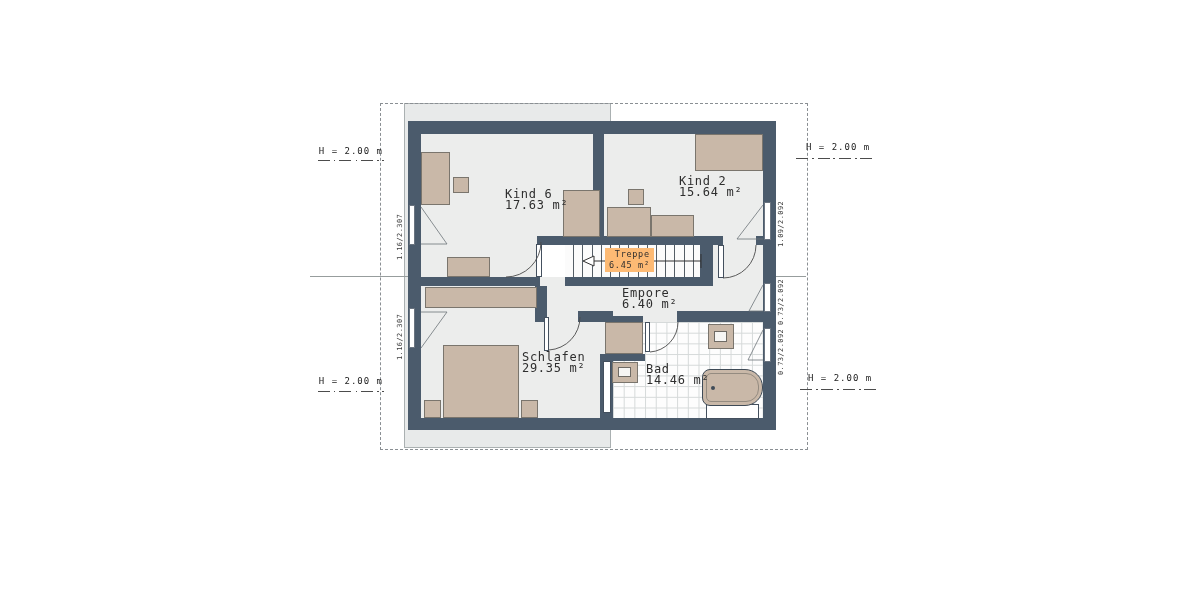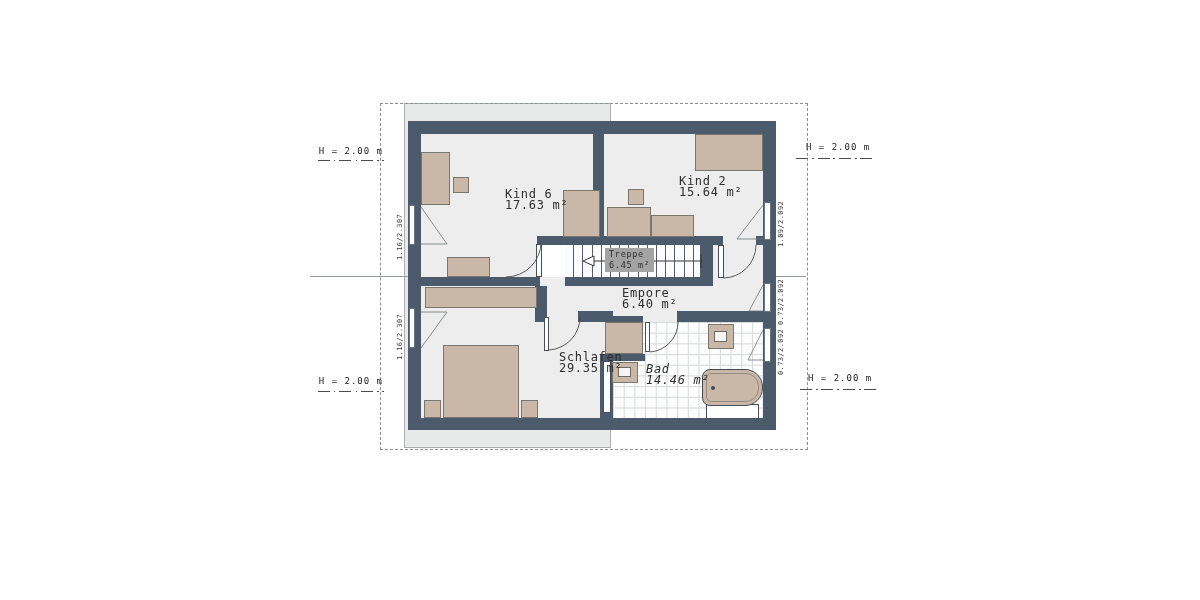--- a/index.html
+++ b/index.html
@@ -22,21 +22,21 @@
   .winwhite{background:#ffffff;border:0.5px solid #6a7480;box-sizing:border-box;}
   .leaf{background:#ffffff;border:1px solid #44505e;box-sizing:border-box;}
   .furn{background:#c9b8a8;border:1px solid #7a756d;box-sizing:border-box;}
   .furninner{background:#f6f5f3;border:1px solid #6e6a64;box-sizing:border-box;}
   .tub{background:#c9b8a8;border:1.5px solid #3f4b57;border-radius:8px 18px 18px 8px;box-sizing:border-box;}
   .tubinner{position:absolute;left:3px;top:3px;right:3px;bottom:3px;border:1px solid #948b80;
             border-radius:5px 13px 13px 5px;}
   .dot{width:4px;height:4px;border-radius:50%;background:#3f4b57;}
   
   .roomlbl{color:#2e2e2e;font-size:12px;line-height:11px;letter-spacing:0.7px;white-space:pre;}
-  .treppebox{background:#a3a3a3;padding:1px 4px;}
+  .treppebox{background:#fdba74;padding:1px 4px;text-align:right;}
   .hlbl{color:#222;font-size:9px;letter-spacing:1px;white-space:nowrap;}
   .hline{height:1.4px;
          background:repeating-linear-gradient(90deg,#4c4c4c 0 12px,transparent 12px 16px,#4c4c4c 16px 17.5px,transparent 17.5px 21.5px);}
   .dim{color:#3a3a3a;font-size:7px;letter-spacing:0.4px;writing-mode:vertical-rl;
        transform:rotate(180deg);white-space:nowrap;}
   svg{position:absolute;left:0;top:0;pointer-events:none;}
 </style>
 </head>
 <body>
 
@@ -128,23 +128,23 @@
   </svg>
 
   <div class="abs roomlbl" style="left:505px;top:189px;"><span>Kind 6</span><br><span>17.63 m²</span></div>
 
   <div class="abs roomlbl" style="left:679px;top:176px;"><span>Kind 2</span><br><span>15.64 m²</span></div>
 
   <div class="abs roomlbl treppebox" style="left:605px;top:248px;font-size:8.5px;"><span>Treppe</span><br><span>6.45 m²</span></div>
 
   <div class="abs roomlbl" style="left:622px;top:288px;"><span>Empore</span><br><span>6.40 m²</span></div>
 
-  <div class="abs roomlbl" style="left:559px;top:352px;"><span>Schlafen</span><br><span>29.35 m²</span></div>
+  <div class="abs roomlbl" style="left:522px;top:352px;"><span>Schlafen</span><br><span>29.35 m²</span></div>
 
-  <div class="abs roomlbl" style="left:646px;top:364px;font-style:italic;"><span>Bad</span><br><span>14.46 m²</span></div>
+  <div class="abs roomlbl" style="left:646px;top:364px;"><span>Bad</span><br><span>14.46 m²</span></div>
 
   <div class="abs hlbl" style="left:303px;top:146px;width:80px;text-align:right;">H = 2.00 m</div>
   <div class="abs hline" style="left:318px;top:160px;width:66px;"></div>
 
   <div class="abs hlbl" style="left:303px;top:376px;width:80px;text-align:right;">H = 2.00 m</div>
   <div class="abs hline" style="left:318px;top:391px;width:66px;"></div>
 
   <div class="abs hlbl" style="left:806px;top:142px;">H = 2.00 m</div>
   <div class="abs hline" style="left:796px;top:158px;width:78px;"></div>
 

